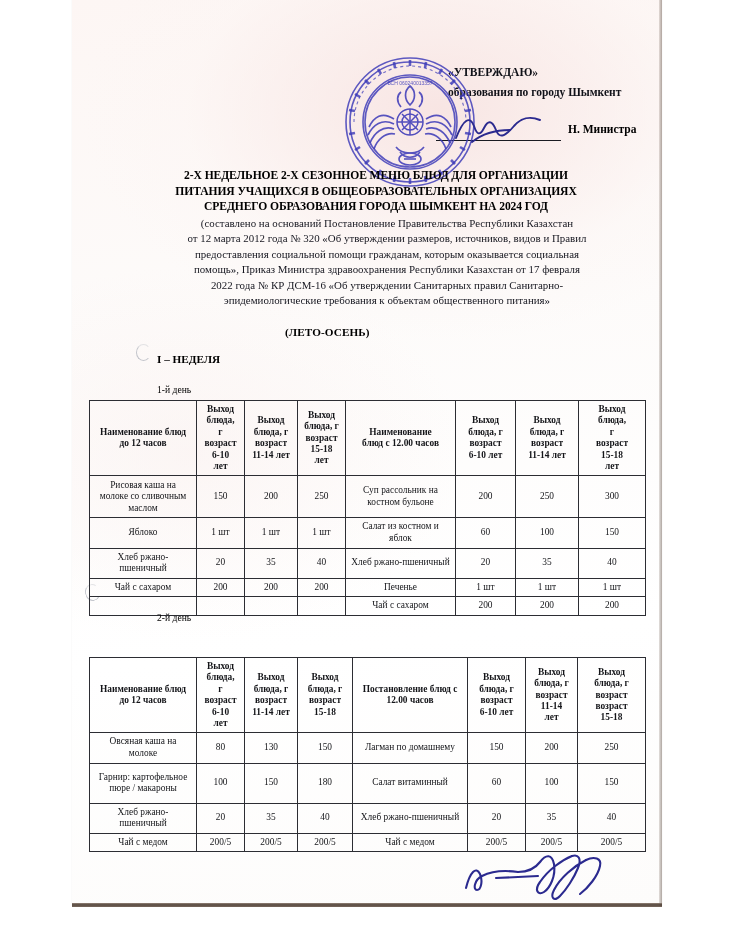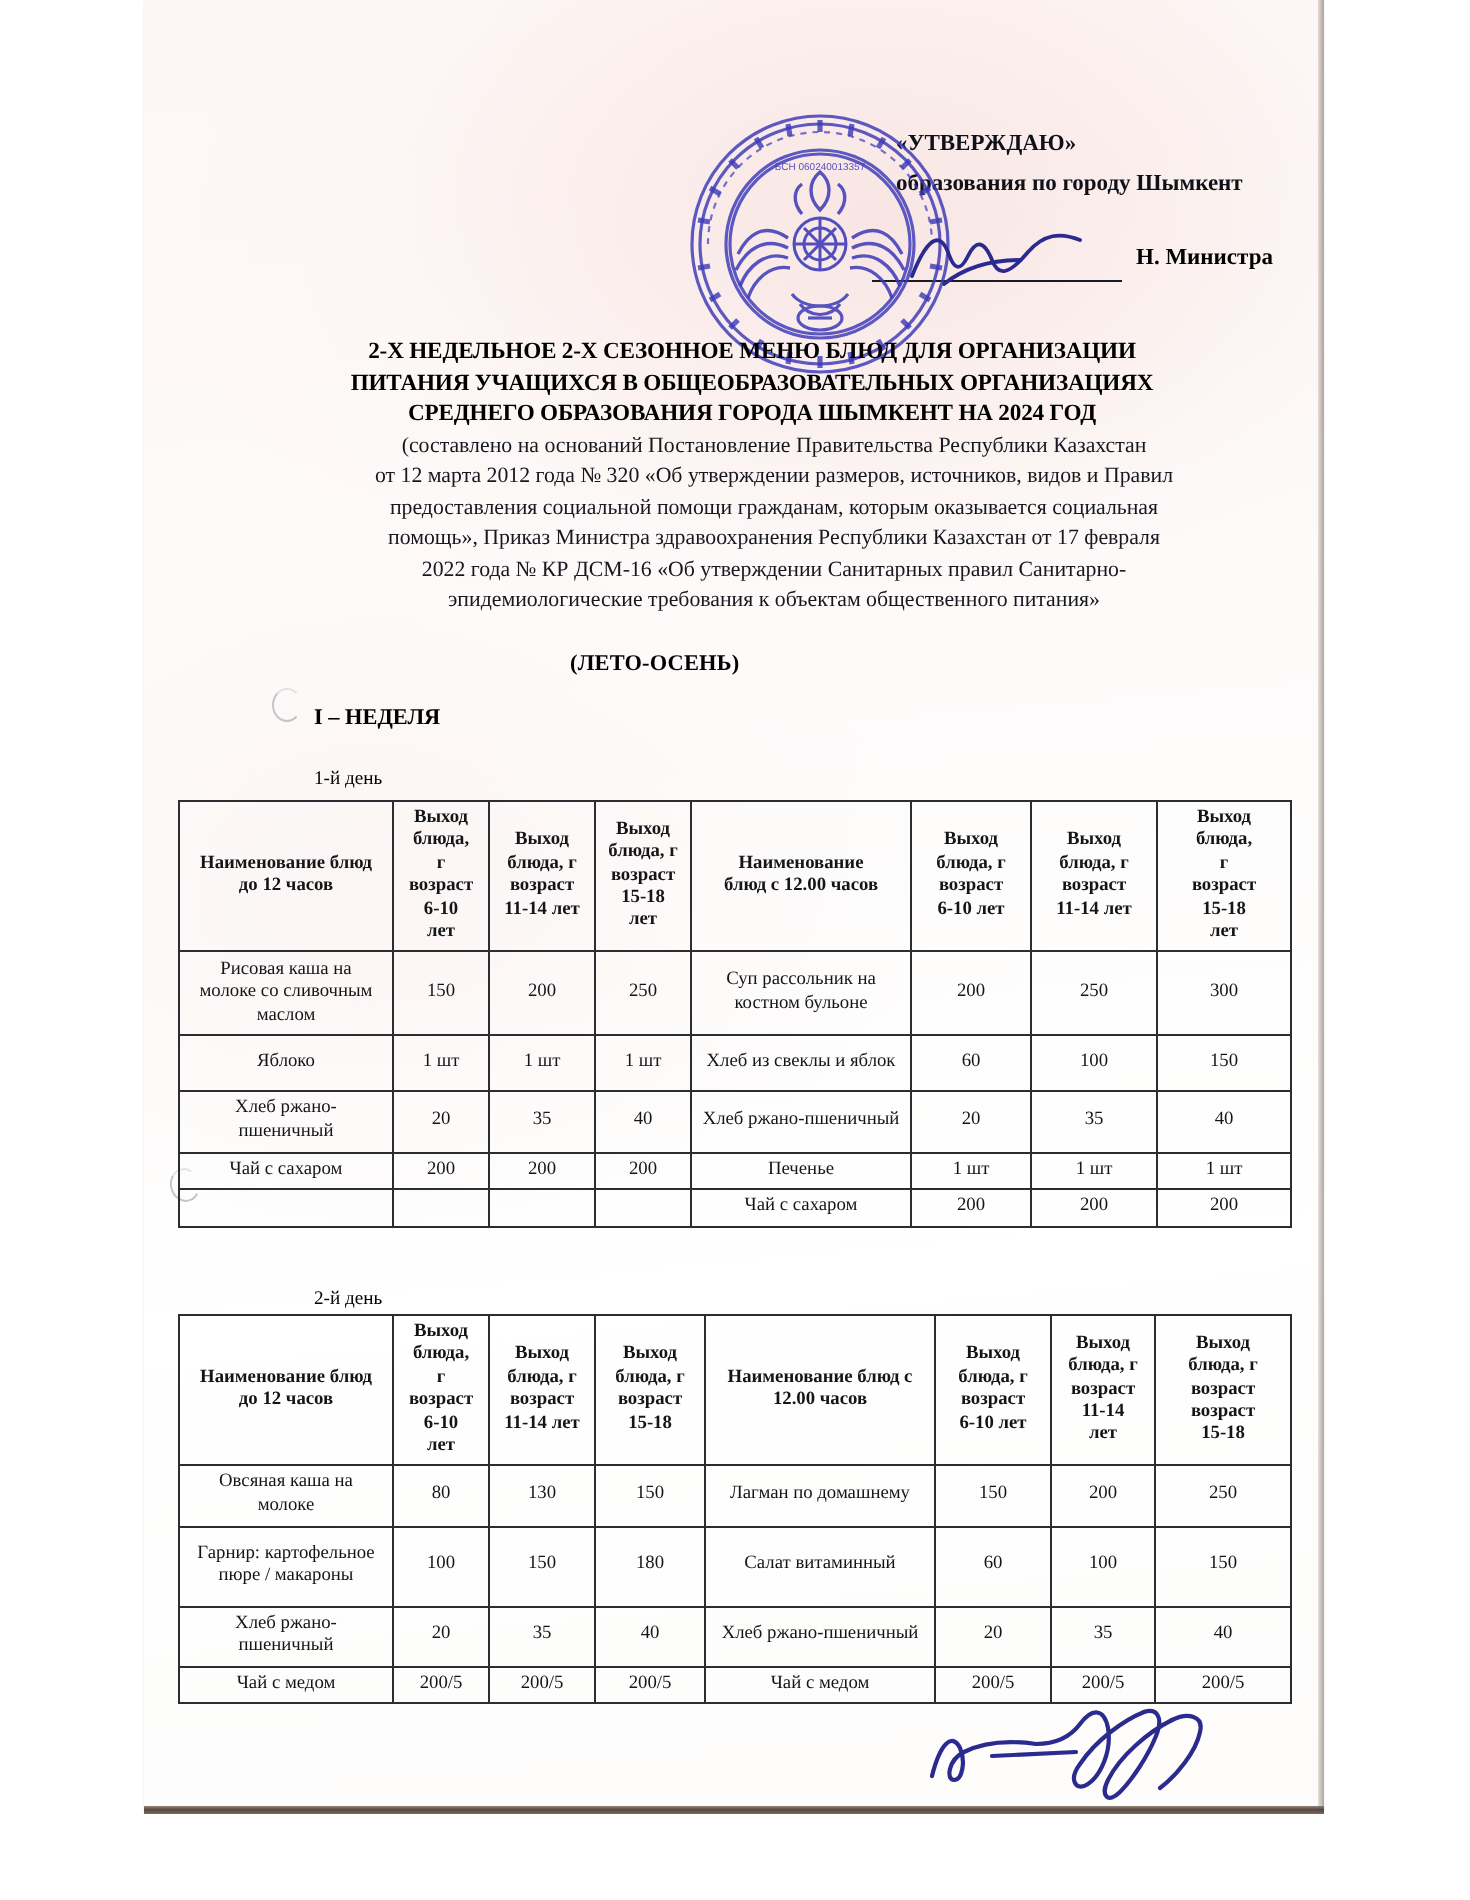--- a/index.html
+++ b/index.html
@@ -142,21 +142,21 @@
     font-size: 11.2px;
     font-weight: bold;
   }
   .day-label {
     position: absolute;
     left: 157px;
     font-size: 9.6px;
     font-weight: normal;
   }
   .day-1 { top: 384px; }
-  .day-2 { top: 644px; text-align: right; }
+  .day-2 { top: 612px; text-align: right; }
 
   
   .mark-arc {
     position: absolute;
     width: 13px; height: 15px;
     border: 1.6px solid #b9bcc4;
     border-radius: 50%;
     border-right-color: transparent;
     border-top-color: rgba(185,188,196,0.45);
     opacity: 0.85;
@@ -381,21 +381,21 @@
       <td class="name">Суп рассольник на костном бульоне</td>
       <td>200</td>
       <td>250</td>
       <td>300</td>
     </tr>
     <tr style="height:28px">
       <td class="name">Яблоко</td>
       <td>1 шт</td>
       <td>1 шт</td>
       <td>1 шт</td>
-      <td class="name">Хлеб из свеклы и яблок</td>
+      <td class="name">Салат из костном и яблок</td>
       <td>60</td>
       <td>100</td>
       <td>150</td>
     </tr>
     <tr style="height:24px">
       <td class="name">Хлеб ржано-пшеничный</td>
       <td>20</td>
       <td>35</td>
       <td>40</td>
       <td class="name">Хлеб ржано-пшеничный</td>
@@ -459,21 +459,21 @@
         <span>возраст</span><br>
         <span>11-14 лет</span>
       </td>
       <td>
         <span>Выход</span><br>
         <span>блюда, г</span><br>
         <span>возраст</span><br>
         <span>15-18</span>
       </td>
       <td>
-        <span>Наименование блюд с</span><br>
+        <span>Постановление блюд с</span><br>
         <span>12.00 часов</span>
       </td>
       <td>
         <span>Выход</span><br>
         <span>блюда, г</span><br>
         <span>возраст</span><br>
         <span>6-10 лет</span>
       </td>
       <td>
         <span>Выход</span><br>

